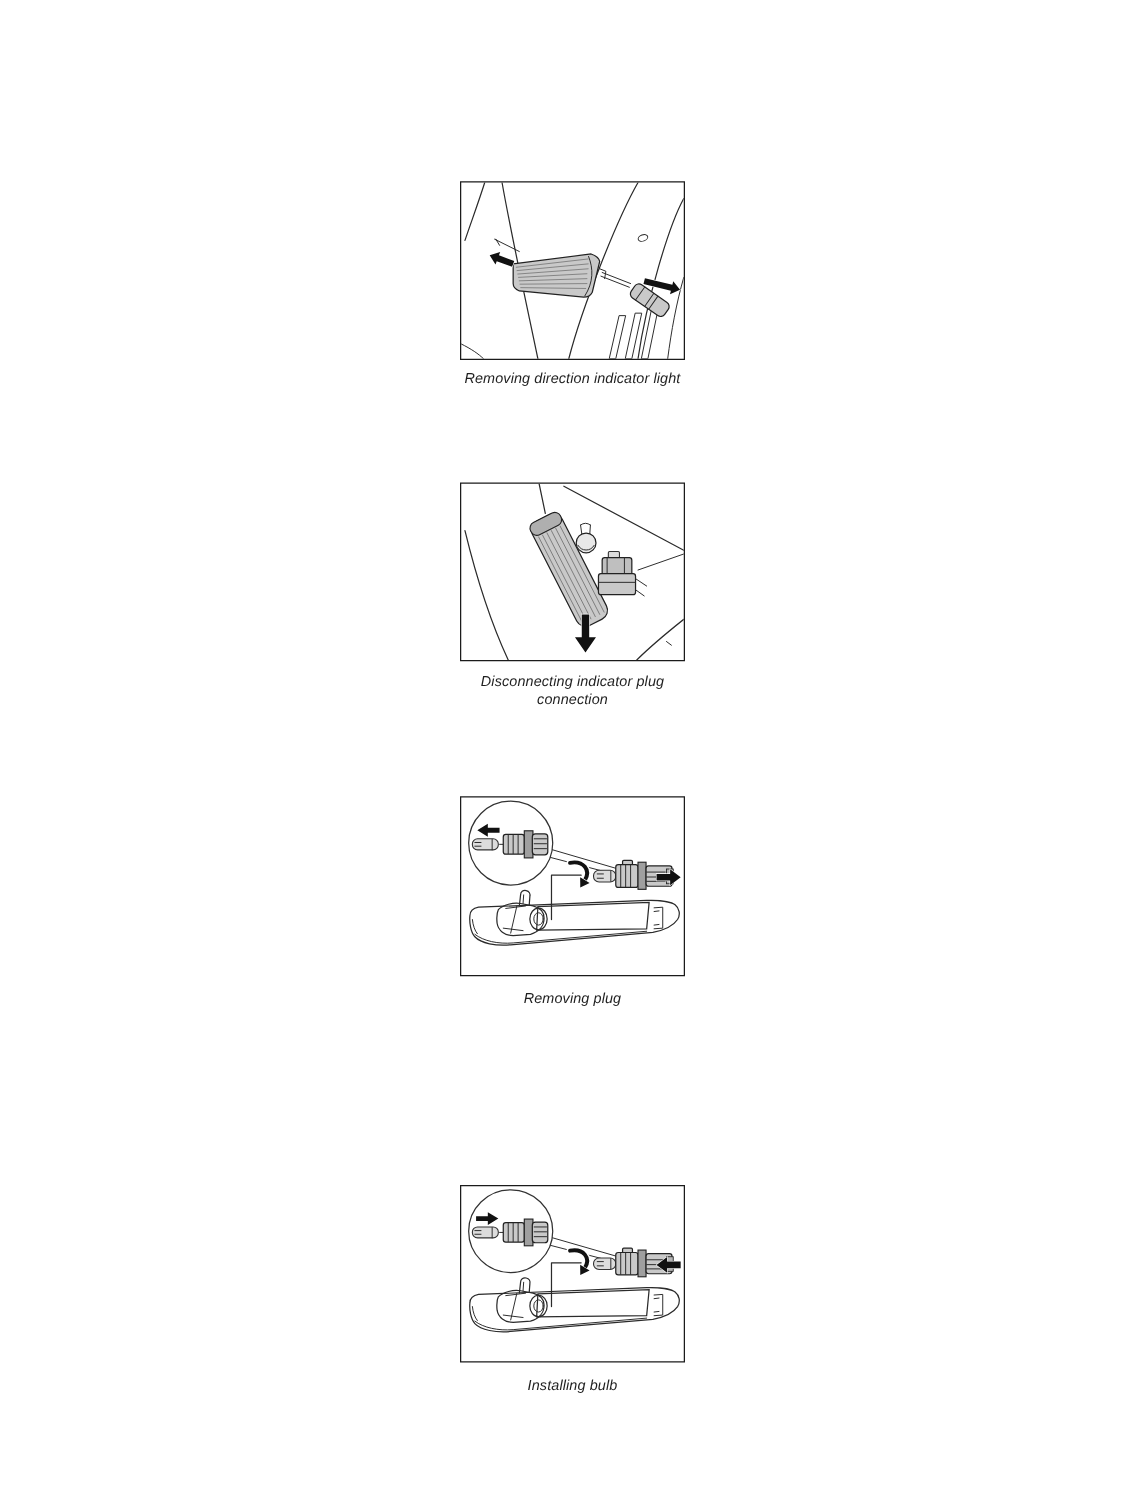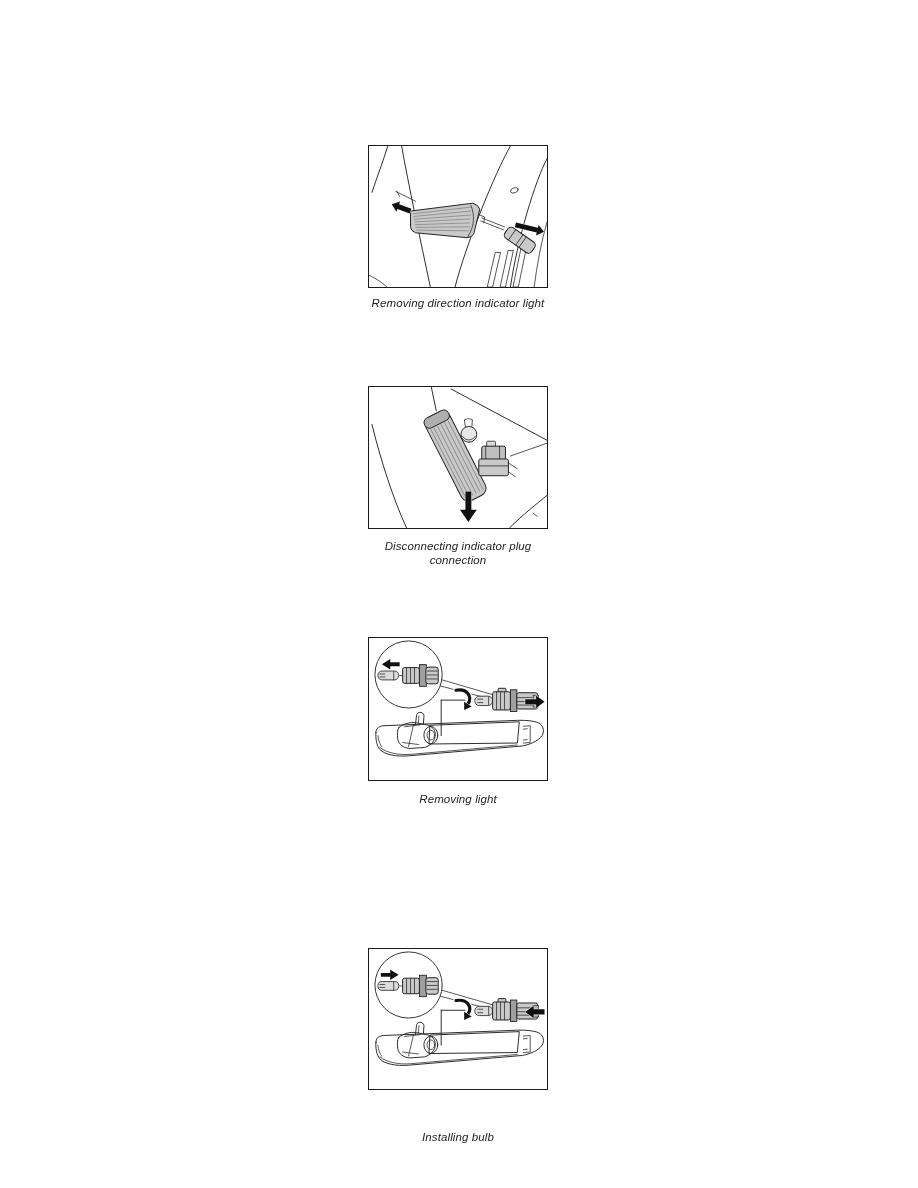--- a/index.html
+++ b/index.html
@@ -160,27 +160,27 @@
   </div>
 
   <div class="figure" style="left:368px; top:637px;">
     <div class="frame" style="height:144px;">
       <svg viewBox="0 0 180 144" preserveAspectRatio="none">
         <use href="#bulb-scene"></use>
         <polygon class="arrow" points="31,24.6 21.5,24.6 21.5,21.3 13,26.6 21.5,31.9 21.5,28.6 31,28.6"></polygon>
         <polygon class="arrow" points="158,62 169,62 169,58.3 177.5,64.7 169,71.1 169,67.4 158,67.4"></polygon>
       </svg>
     </div>
-    <div class="caption" style="top:155px; left:0; width:180px;">Removing light</div>
+    <div class="caption" style="top:155px; left:0; width:180px;">Removing plug</div>
   </div>
 
   <div class="figure" style="left:368px; top:948px;">
     <div class="frame" style="height:142px;">
       <svg viewBox="0 0 180 144" preserveAspectRatio="none">
         <use href="#bulb-scene"></use>
         <polygon class="arrow" points="12,24.6 21.5,24.6 21.5,21.3 30,26.6 21.5,31.9 21.5,28.6 12,28.6"></polygon>
         <polygon class="arrow" points="177.5,62 166.5,62 166.5,58.3 158,64.7 166.5,71.1 166.5,67.4 177.5,67.4"></polygon>
       </svg>
     </div>
-    <div class="caption" style="top:154px; left:0; width:180px;margin-top:28px;">Installing bulb</div>
+    <div class="caption" style="top:154px; left:0; width:180px;">Installing bulb</div>
   </div>
 
 </div>
 
 </body></html>

